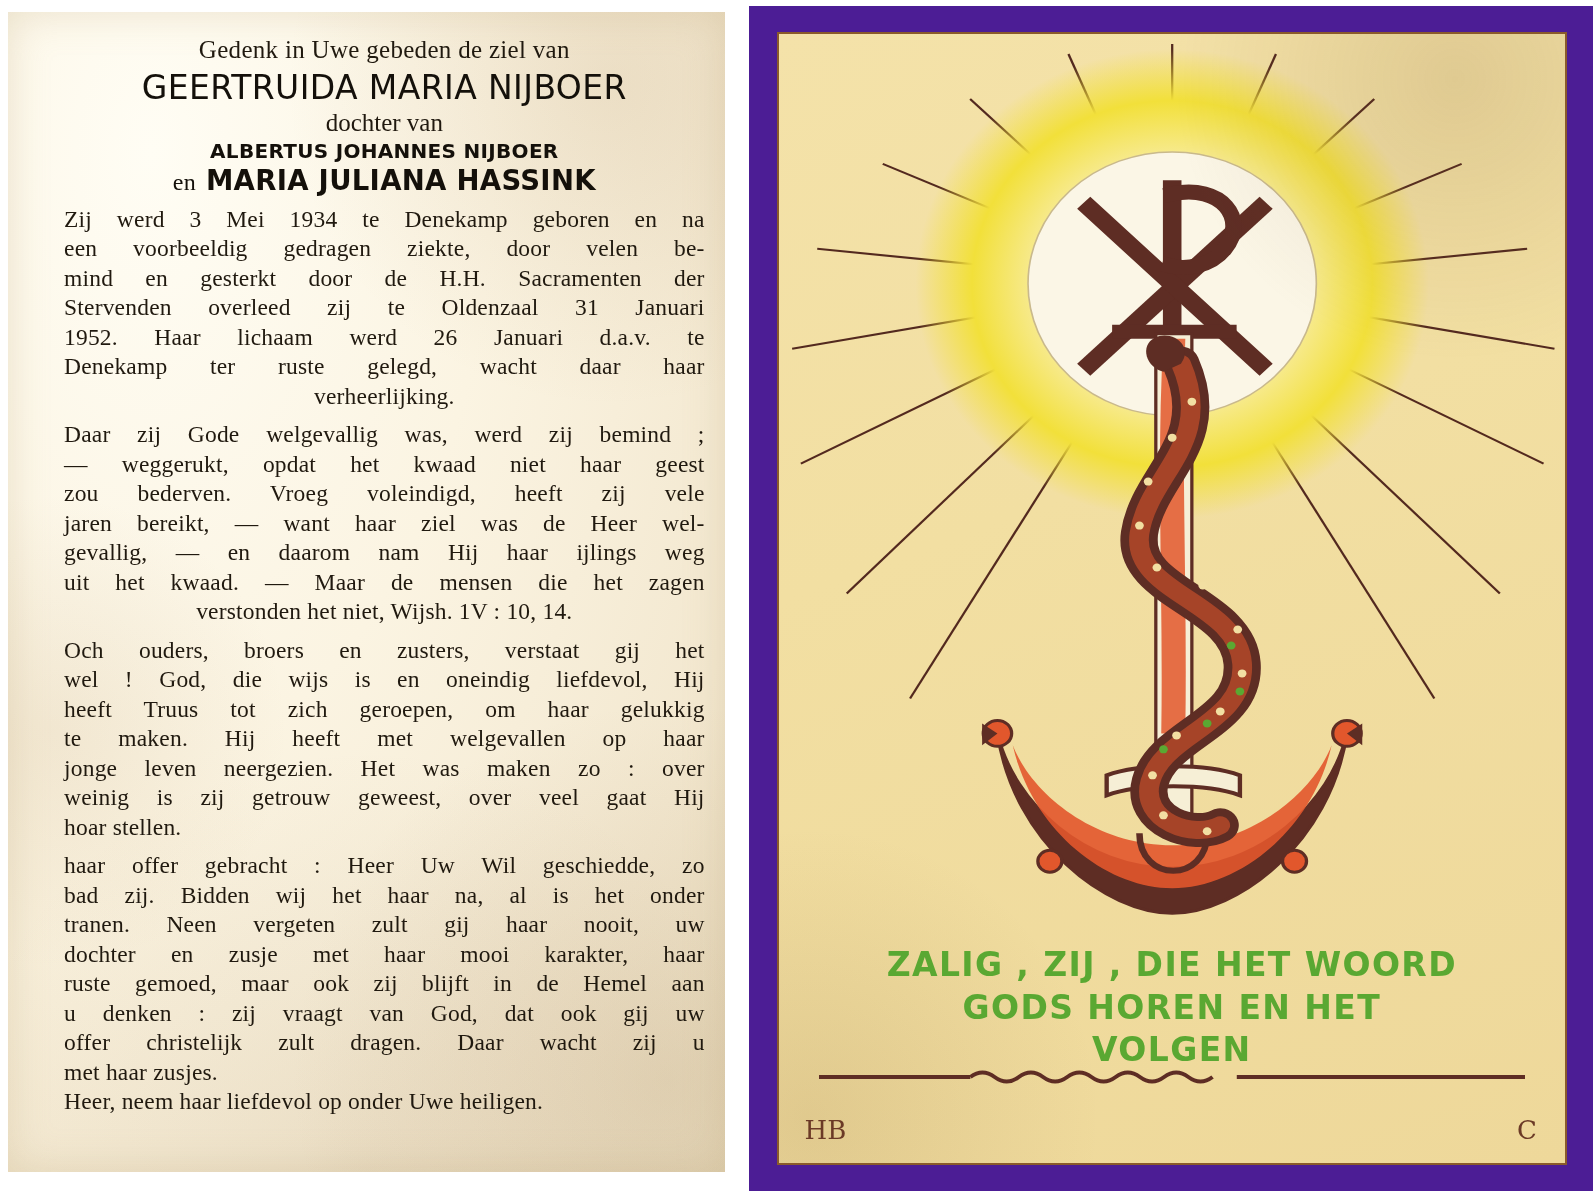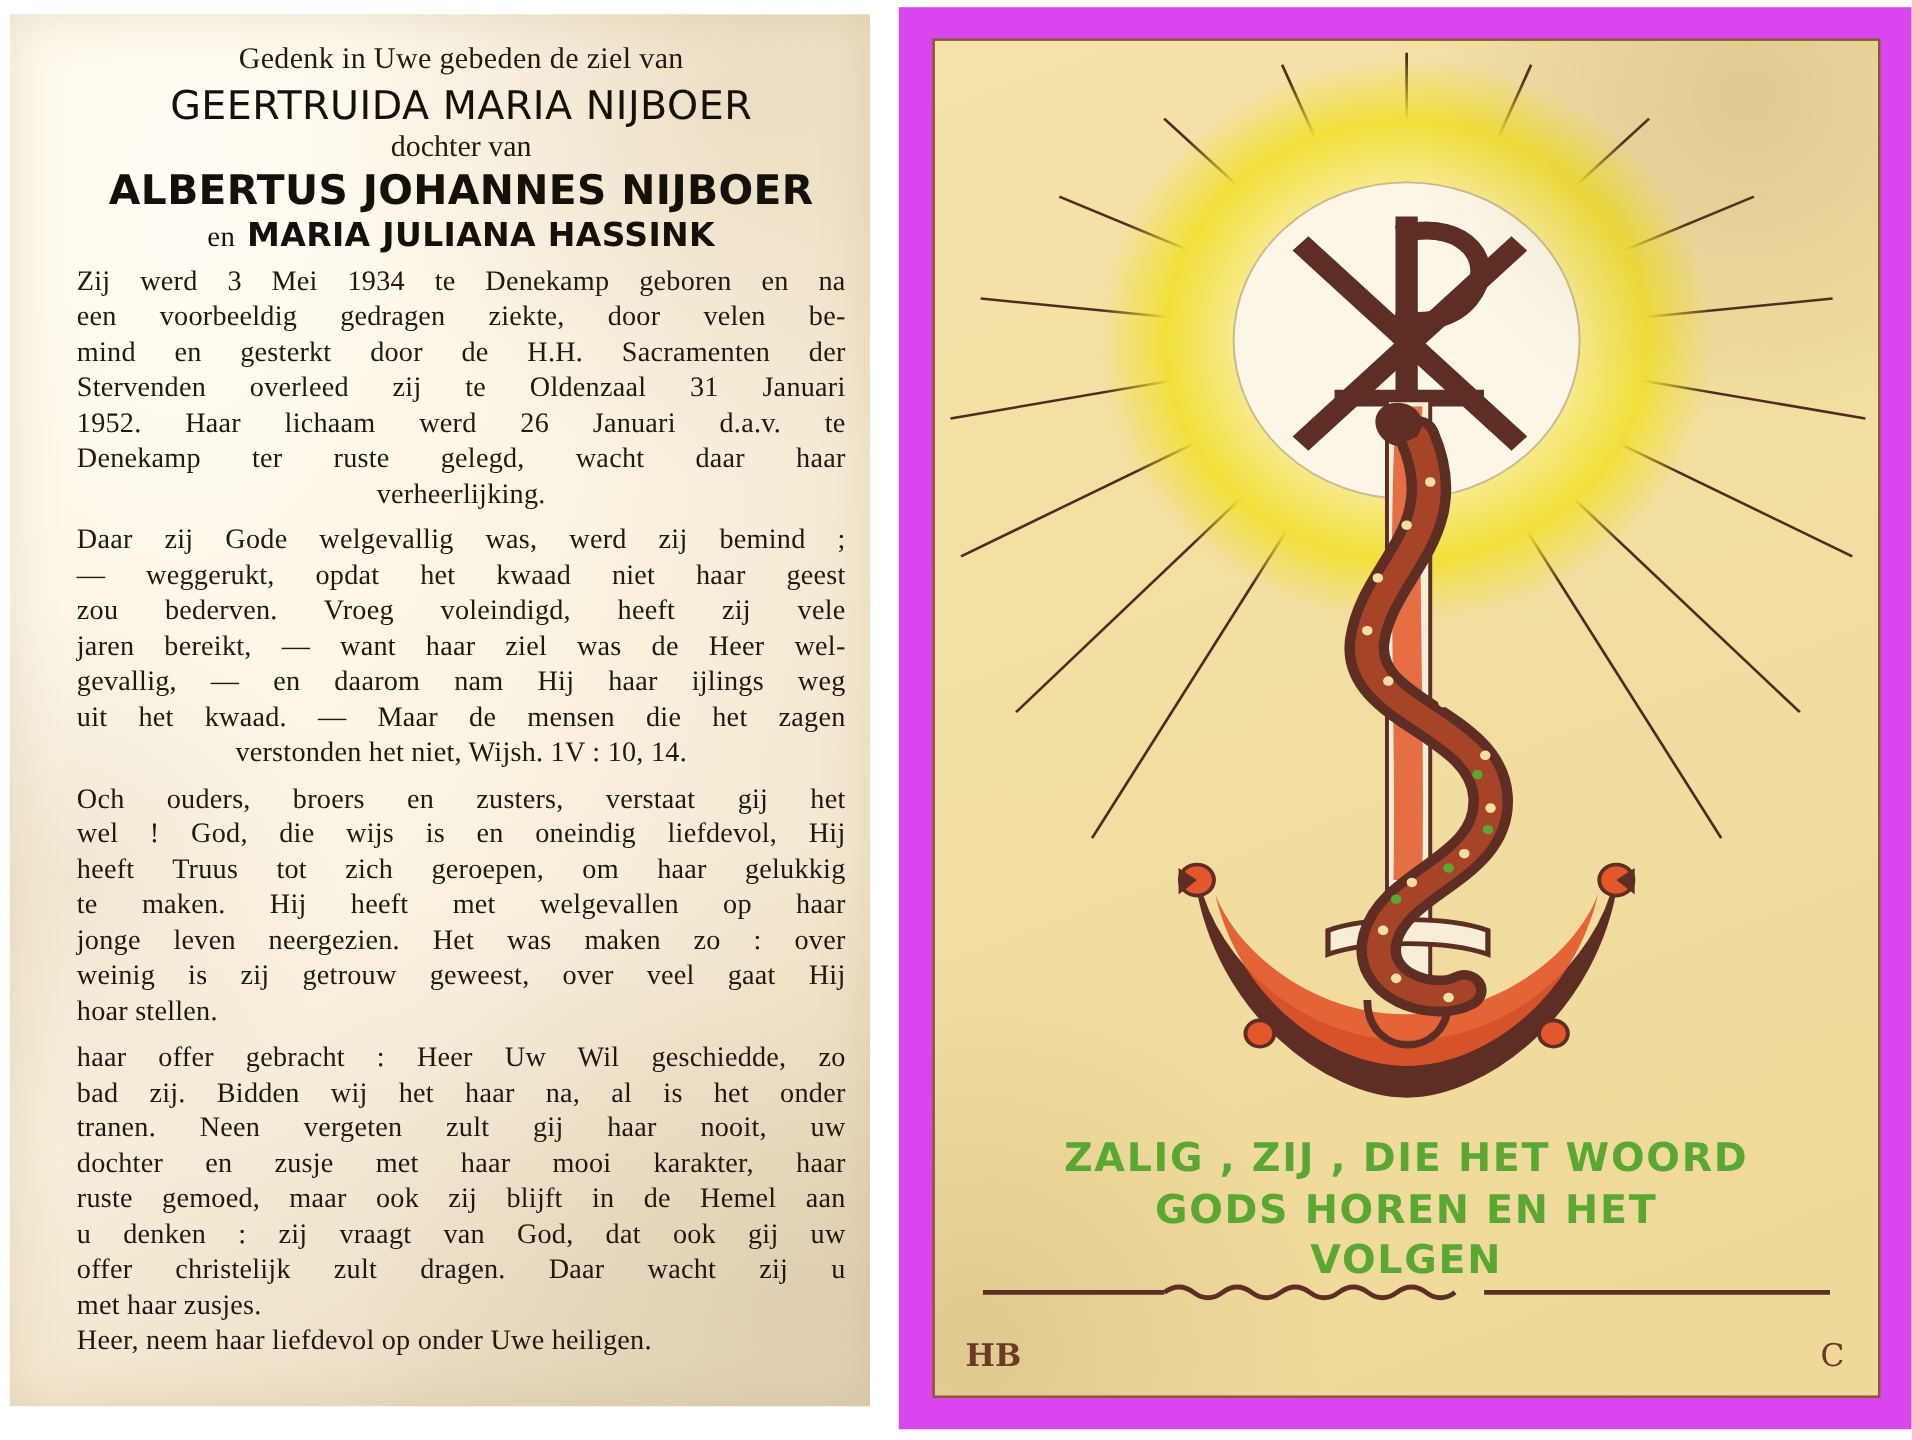--- a/index.html
+++ b/index.html
@@ -76,21 +76,21 @@
     margin: 0 0 2px 0;
     color: #14100a;
   }
   .hd-sub {
     font-size: 25px;
     text-align: center;
     margin: 1px 0 2px 0;
   }
   .hd-parent {
     font-family: "DejaVu Sans", sans-serif;
-    font-size: 34px;
+    font-size: 20px;
     font-weight: 700;
     text-align: center;
     letter-spacing: 0.3px;
     margin: 0 0 1px 0;
     color: #14100a;
   }
   .hd-parent2 {
     font-family: "DejaVu Sans", sans-serif;
     font-size: 27.5px;
     font-weight: 700;
@@ -106,21 +106,21 @@
   }
   .para { margin-top: 9px; }
   .para .ln:first-child { text-indent: 0; }
 
   
   .card-right {
     position: relative;
     width: 892px;
     height: 1185px;
     margin: 6px 0 0 24px;
-    background: #d946ef;
+    background: #4c1d95;
     padding: 0;
     overflow: hidden;
   }
   .card-right-inner {
     position: absolute;
     left: 28px; top: 26px; right: 26px; bottom: 26px;
     background: linear-gradient(160deg, #f4e2a9 0%, #f2dfa2 40%, #eed89a 100%);
     border: 2px solid #8a5a2b;
     overflow: hidden;
   }
@@ -153,21 +153,21 @@
   }
   .caption .c-line { display: block; white-space: nowrap; }
   .mono-left, .mono-right {
     position: absolute;
     bottom: 18px;
     font-family: "DejaVu Serif", serif;
     font-size: 26px;
     color: #6b3a26;
     z-index: 4;
   }
-  .mono-left { left: 26px; font-weight: bold; }
+  .mono-left { left: 26px; }
   .mono-right { right: 28px; }
 </style>
 </head>
 <body>
 
 <div class="page">
 
   <div class="card-left">
     <div class="text-body">
 

